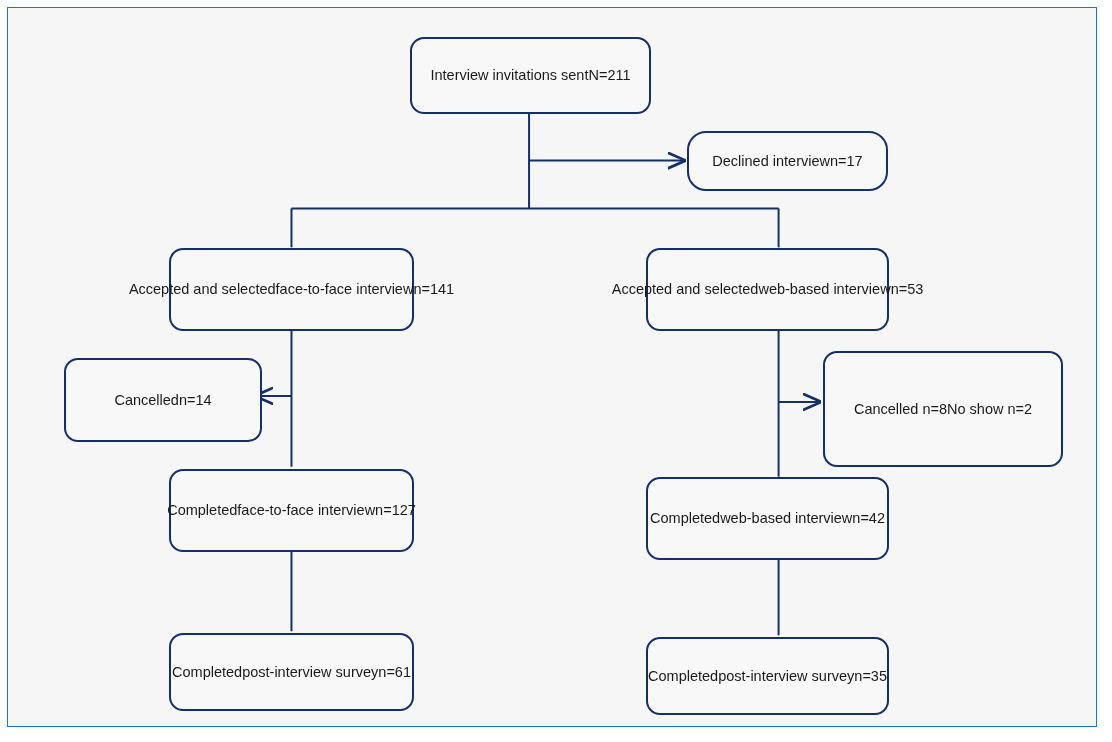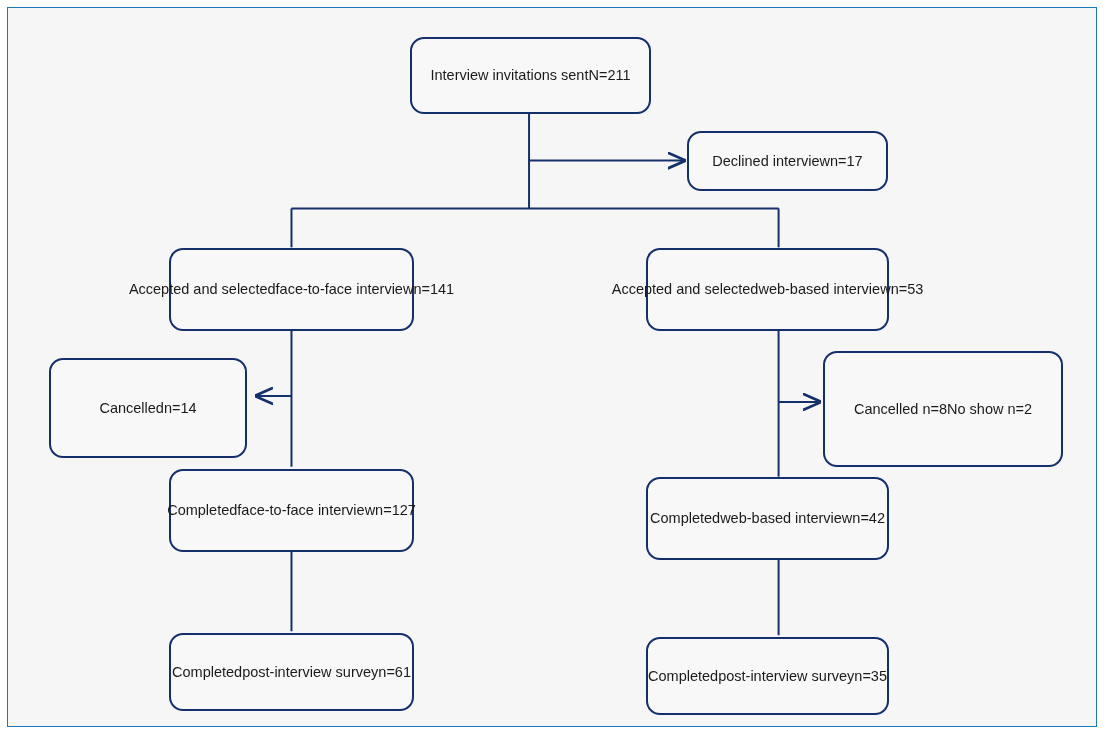--- a/index.html
+++ b/index.html
@@ -85,38 +85,38 @@
 
       <line x1="772" y1="552" x2="772" y2="629"></line>
     </g>
   </svg>
 
   <div class="node spaced" style="left:402px; top:29px; width:241px; height:77px;">
     <span class="ln">Interview invitations sent</span>
     <span class="ln">N=211</span>
   </div>
 
-  <div class="node" style="left:679px; top:123px; width:201px; height:60px;">
+  <div class="node" style="left:679px; top:123px; width:201px; height:60px;border-radius:19px;">
     <span class="ln">Declined interview</span>
     <span class="ln">n=17</span>
   </div>
 
   <div class="node" style="left:161px; top:240px; width:245px; height:83px;">
     <span class="ln">Accepted and selected</span>
     <span class="ln">face-to-face interview</span>
     <span class="ln">n=141</span>
   </div>
 
   <div class="node" style="left:638px; top:240px; width:243px; height:83px;">
     <span class="ln">Accepted and selected</span>
     <span class="ln">web-based interview</span>
     <span class="ln">n=53</span>
   </div>
 
-  <div class="node" style="left:41px; top:350px; width:198px; height:100px;">
+  <div class="node" style="left:56px; top:350px; width:198px; height:84px;">
     <span class="ln">Cancelled</span>
     <span class="ln">n=14</span>
   </div>
 
   <div class="node" style="left:815px; top:343px; width:240px; height:116px;">
     <span class="ln">Cancelled n=8</span>
     <span class="ln">No show n=2</span>
   </div>
 
   <div class="node" style="left:161px; top:461px; width:245px; height:83px;">

